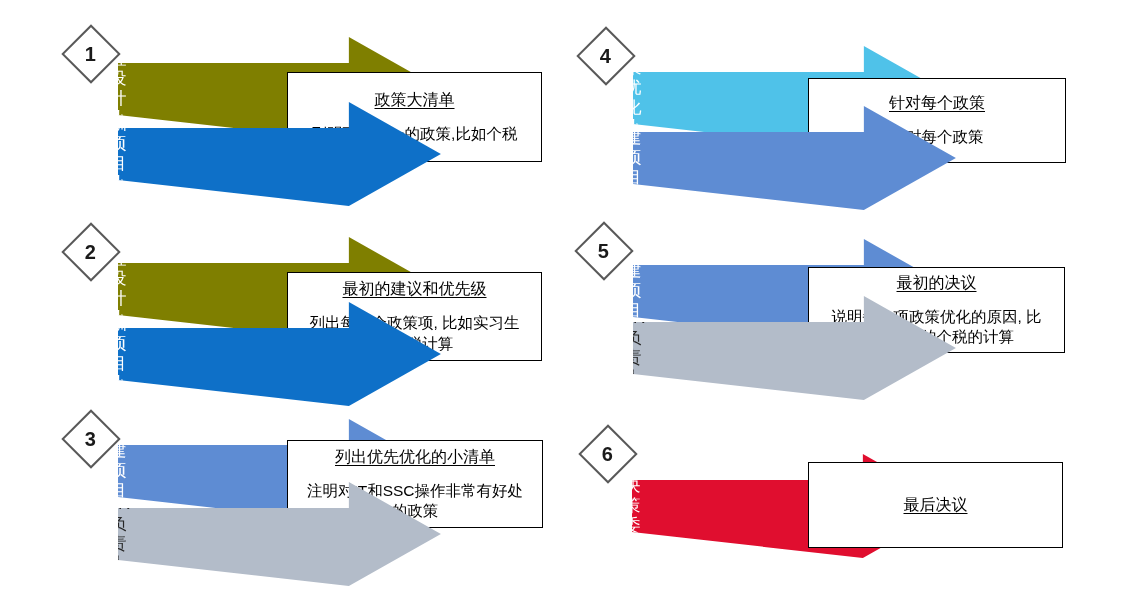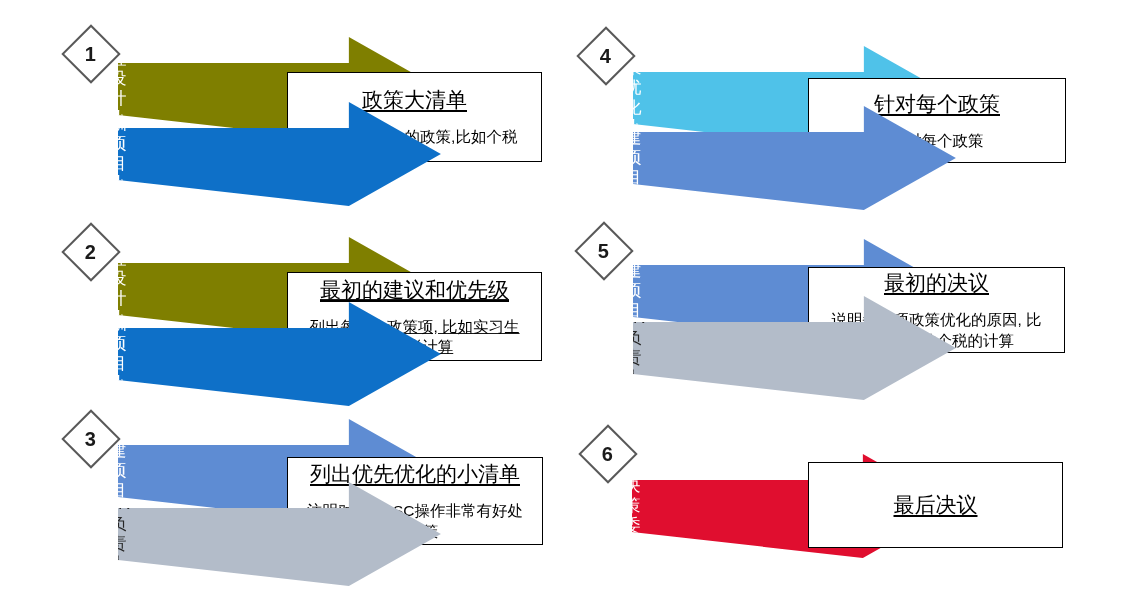--- a/index.html
+++ b/index.html
@@ -48,21 +48,21 @@
     background: #ffffff;
     border: 1.5px solid #000000;
     display: flex; flex-direction: column;
     align-items: center; justify-content: center;
     gap: 13px;
     text-align: center;
     padding: 4px 6px;
     z-index: 1;
   }
   .btitle {
-    font-size: 21px;
+    font-size: 16px;
     color: #000000;
     text-decoration: underline;
     text-underline-offset: 3px;
   }
   .bbody {
     font-size: 15.5px;
     line-height: 1.3;
     color: #000000;
     white-space: pre-line;
   }
@@ -88,37 +88,37 @@
 
   <div class="diamond" style="left:70px; top:231px;">
     <span class="dnum">2</span>
   </div>
   <div class="arrow" style="left: 118px; top: 237px; width: 160px; background-color: rgb(127, 127, 0); color: rgb(255, 255, 255);">
     <span>流程设计小组</span>
   </div>
   <div class="arrow second" style="left: 118px; top: 302px; width: 160px; background-color: rgb(14, 112, 200); color: rgb(255, 255, 255);">
     <span>薪酬项目小组</span>
   </div>
-  <div class="obox" style="left:287px; top:272px; width:255px; height:89px;text-decoration:underline;">
+  <div class="obox" style="left:287px; top:272px; width:255px; height:89px;">
     <div class="btitle">最初的建议和优先级</div>
     <div class="bbody">列出每一个政策项, 比如实习生
 的个税计算</div>
   </div>
 
   <div class="diamond" style="left:70px; top:418px;">
     <span class="dnum">3</span>
   </div>
   <div class="arrow" style="left: 118px; top: 419px; width: 160px; background-color: rgb(94, 140, 211); color: rgb(255, 255, 255);">
     <span>搭建项目组</span>
   </div>
   <div class="arrow second" style="left: 118px; top: 482px; width: 160px; background-color: rgb(179, 188, 201); color: rgb(38, 38, 38);">
     <span>地方HR负责人
 小组</span>
   </div>
-  <div class="obox" style="left:287px; top:457px; width:256px; height:88px;">
+  <div class="obox" style="left:287px; top:440px; width:256px; height:88px;">
     <div class="btitle">列出优先优化的小清单</div>
     <div class="bbody">注明对IT和SSC操作非常有好处
 的政策</div>
   </div>
 
   <div class="diamond" style="left:585px; top:35px;">
     <span class="dnum">4</span>
   </div>
   <div class="arrow" style="left: 633px; top: 46px; width: 164px; background-color: rgb(79, 194, 233); color: rgb(255, 255, 255);">
     <span>政策优化小组</span>

